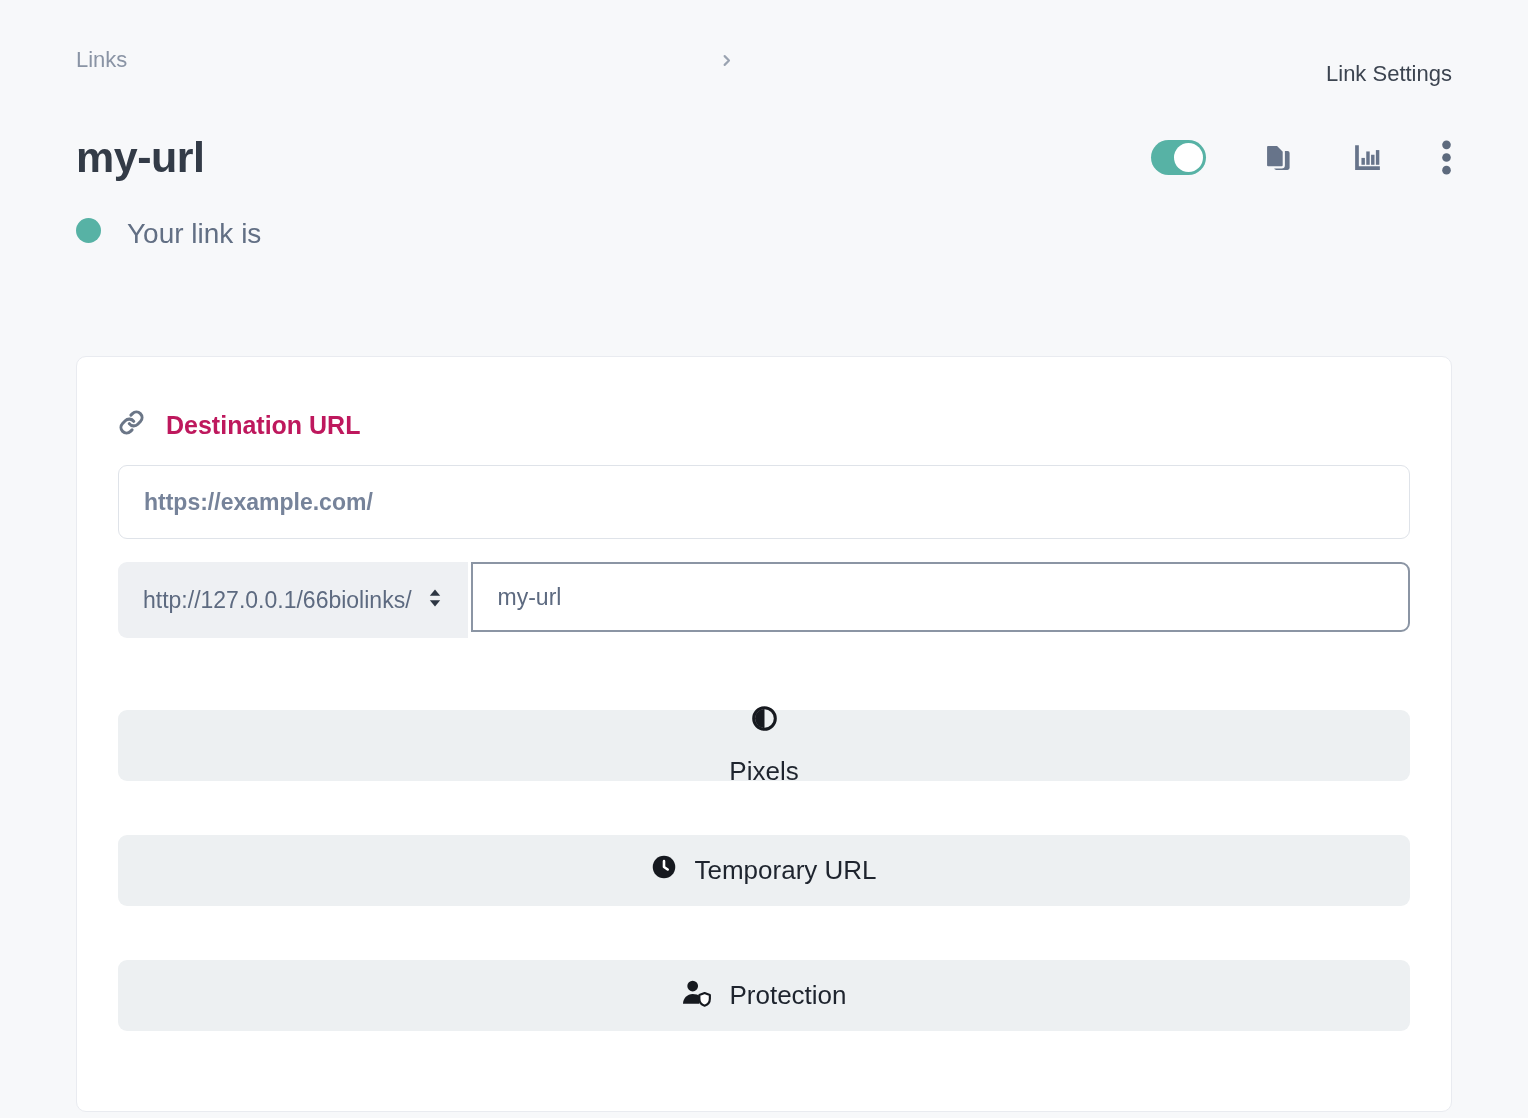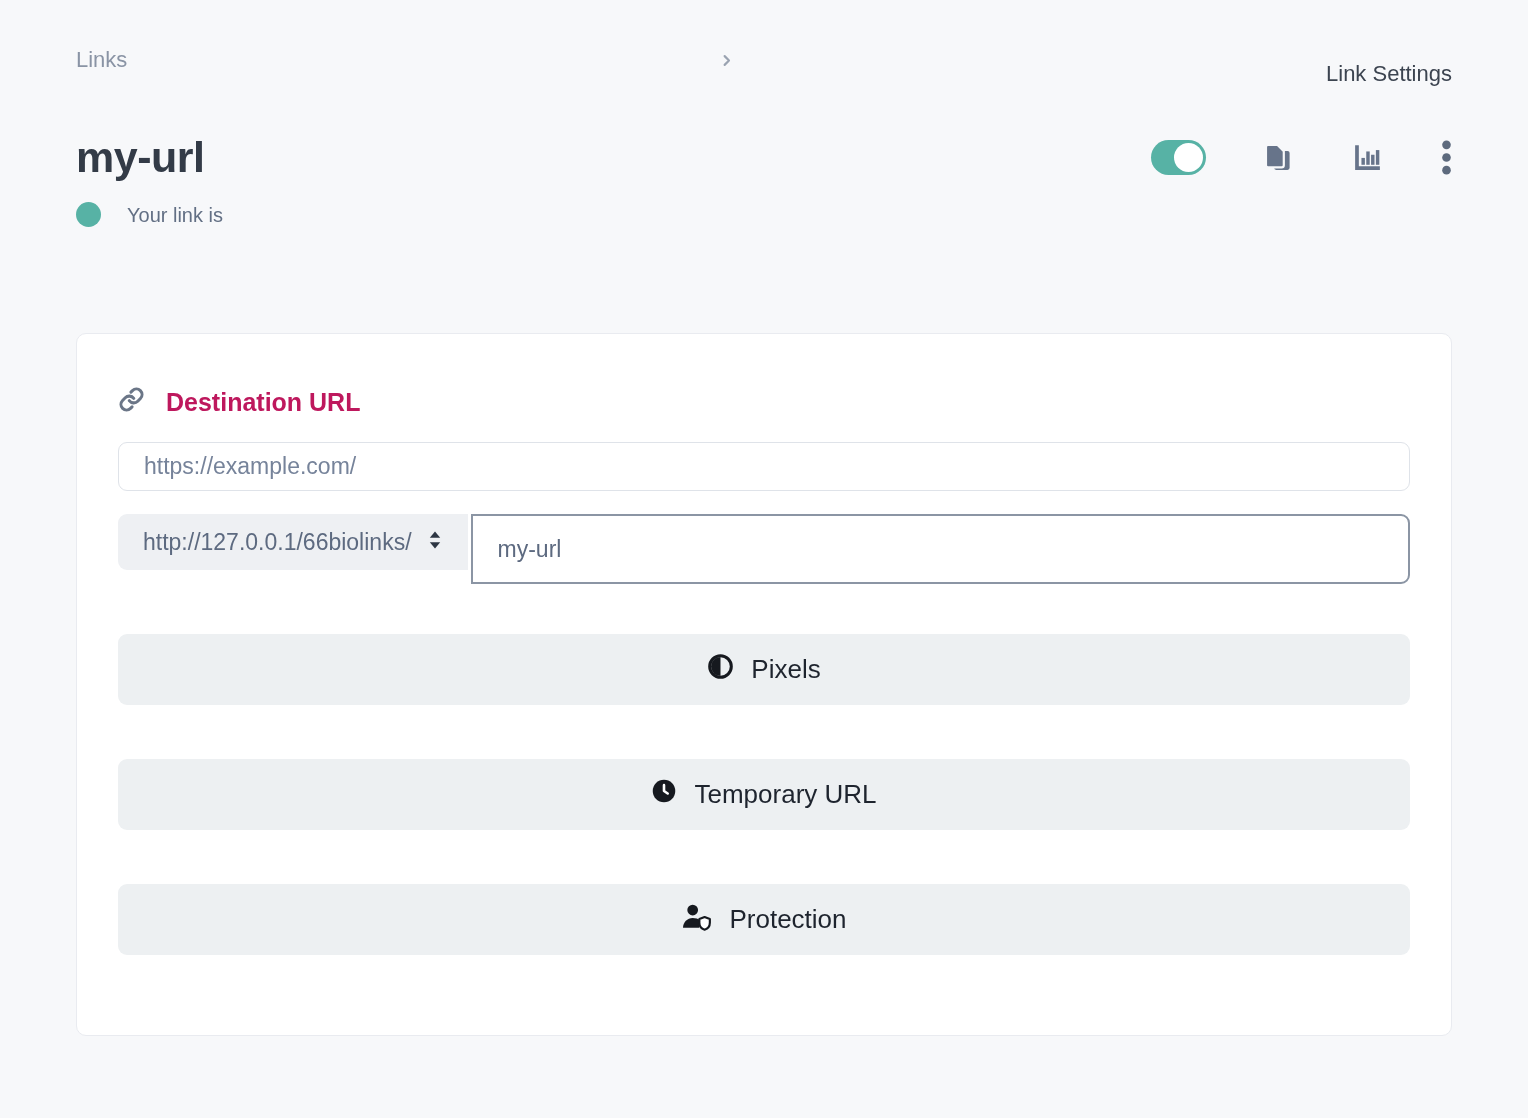--- a/index.html
+++ b/index.html
@@ -22,66 +22,66 @@
   
   .header-row { display: flex; align-items: center; margin-top: 46px; }
   .page-title { font-size: 43px; font-weight: bold; color: #333b47; margin: 0; line-height: 1.15; letter-spacing: -0.5px; }
   .actions { margin-left: auto; display: flex; align-items: center; gap: 57px; }
   .toggle { position: relative; width: 55px; height: 35px; border-radius: 18px; background: #57b2a5; cursor: pointer; }
   .toggle .knob { position: absolute; top: 3px; right: 3px; width: 29px; height: 29px; border-radius: 50%; background: #fff; }
   .icon-btn { background: none; border: none; padding: 0; cursor: pointer; display: flex; align-items: center; }
   .icon-btn svg { display: block; }
 
   
-  .link-row { margin-top: 20px; display: flex; align-items: flex-end; font-size: 20px; }
+  .link-row { margin-top: 36px; display: flex; align-items: flex-start; font-size: 28px; }
   .status-dot { width: 25px; height: 25px; border-radius: 50%; background: #57b2a5; margin-right: 26px; flex: none; }
   .link-prefix { color: #626f84; }
   .link-url { color: #14181f; text-decoration: none; margin-left: 10px; cursor: pointer; }
 
   
   .card {
     margin-top: 106px;
     background: #ffffff;
     border: 1px solid #e9ebf0;
     border-radius: 10px;
     padding: 52px 41px 80px 41px;
   }
   .field-label { display: flex; align-items: center; gap: 21px; font-size: 25px; font-weight: bold; color: #be185d; }
   .field-label svg { flex: none; }
   .text-input {
-    margin-top: 23px; width: 100%; height: 49px;
+    margin-top: 23px; width: 100%; height: 74px;
     border: 1px solid #dfe3e9; border-radius: 9px;
     padding: 0 25px; font-size: 23px; color: #3c4654;
-    font-family: inherit; background: #fff; outline: none;
+    font-family: inherit; background: #fff; outline: none; font-weight: bold;
   }
   .text-input::placeholder { color: #76839a; opacity: 1; }
   .section-gap { margin-top: 63px; }
 
   .input-group { margin-top: 23px; display: flex; align-items: stretch; }
   .domain-select {
     display: flex; align-items: center; gap: 15px;
     background: #eef0f3; border-radius: 9px 0 0 9px;
     padding: 0 25px; font-size: 23px; color: #5d6a80;
-    height: 56px; cursor: pointer; white-space: nowrap; flex: none;
+    height: 76px; cursor: pointer; white-space: nowrap; flex: none;
   }
   .slug-input {
     flex: 1; height: 70px; margin-left: 3px;
     border: 2px solid #8b95a4; border-radius: 0 9px 9px 0;
     padding: 0 25px; font-size: 23px; color: #5d6a80;
     font-family: inherit; outline: none; background: #fff; min-width: 0;
   }
   .helper { margin-top: 15px; font-size: 23px; color: #66738a; }
 
   .collapse-btn {
     margin-top: 54px; width: 100%; height: 71px;
     background: #edf0f2; border: none; border-radius: 9px;
     display: flex; align-items: center; justify-content: center; gap: 17px;
     font-size: 26px; color: #1e242e; font-family: inherit; cursor: pointer;
   }
-  .collapse-btn.first { margin-top: 50px; }
+  .collapse-btn.first { margin-top: 72px; flex-direction: column; }
   .collapse-btn svg { flex: none; }
 </style>
 </head>
 <body>
 
 <div class="page">
 
   <div class="breadcrumb">
     <a class="crumb-parent">Links</a>
     <span class="crumb-sep">

